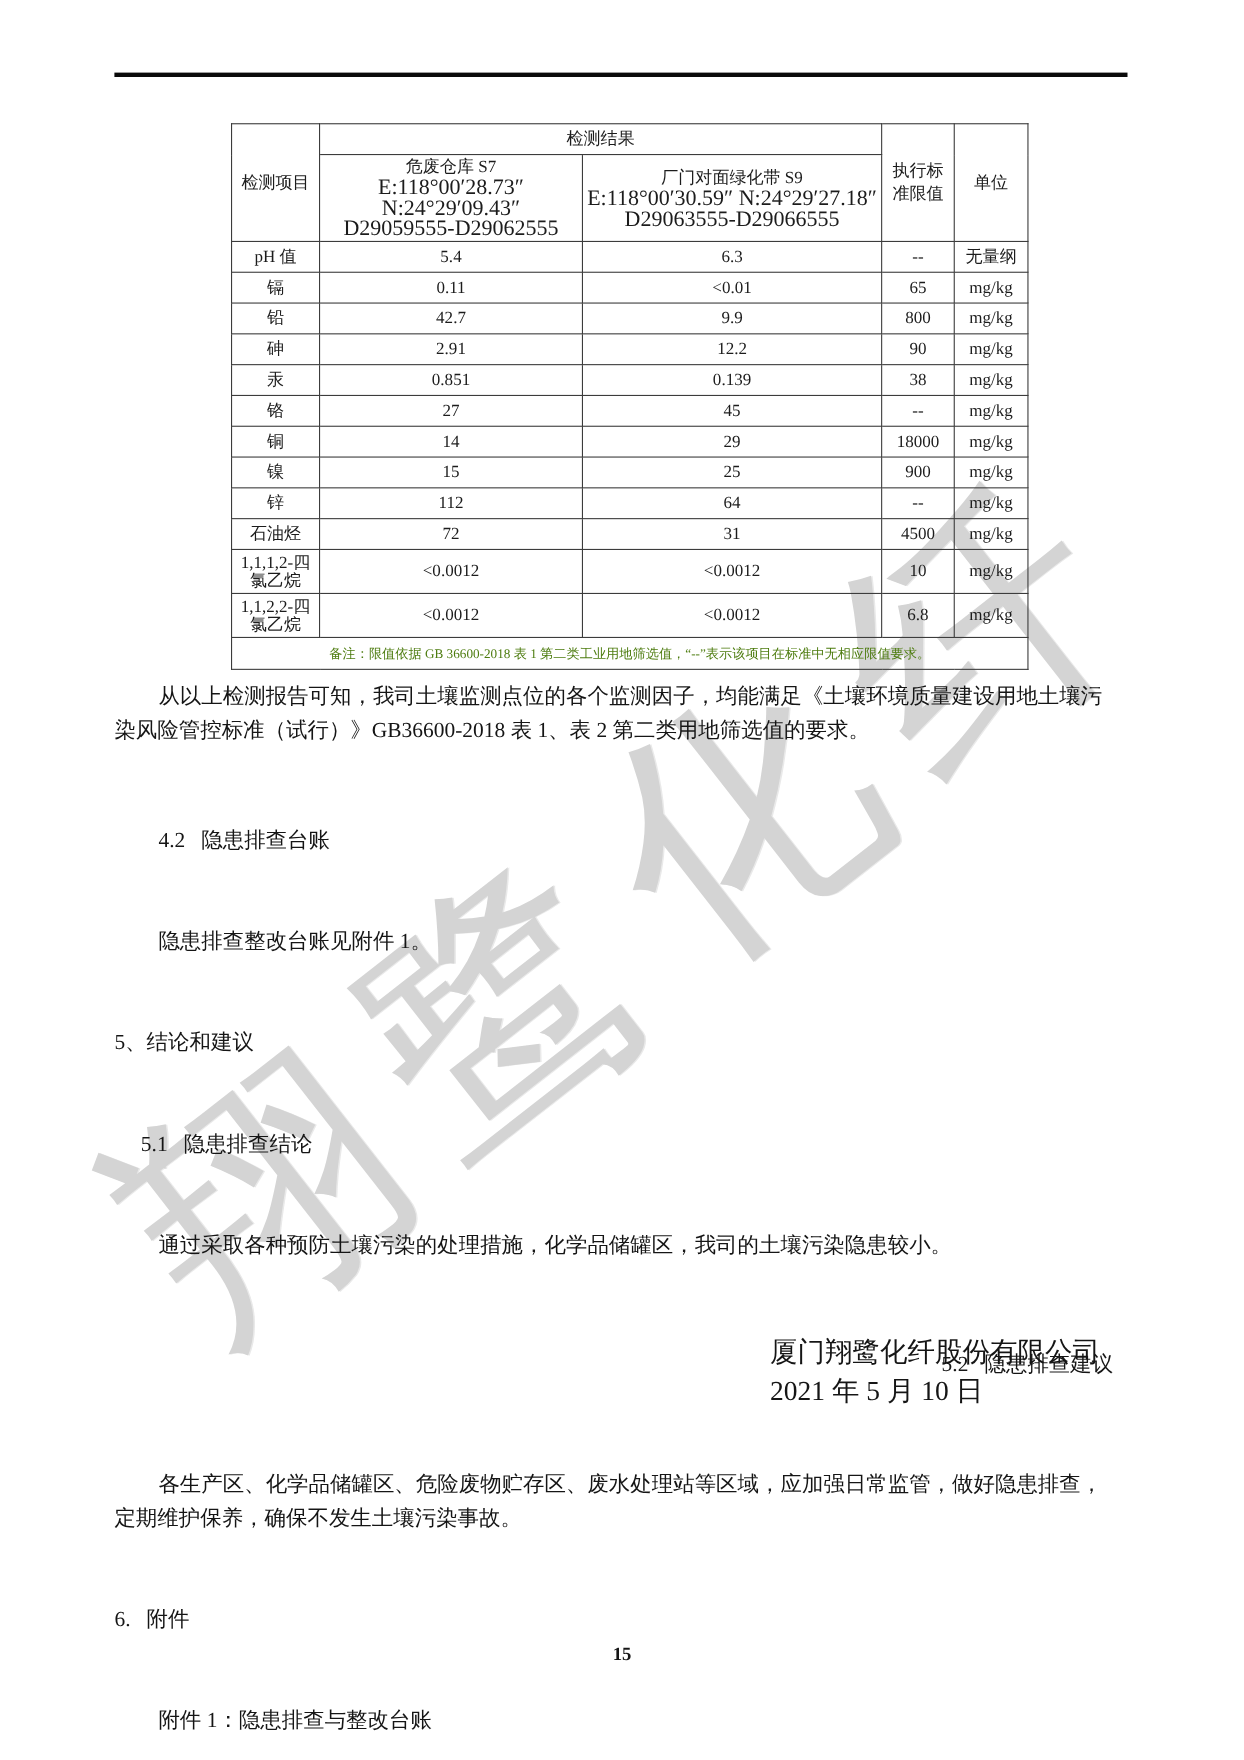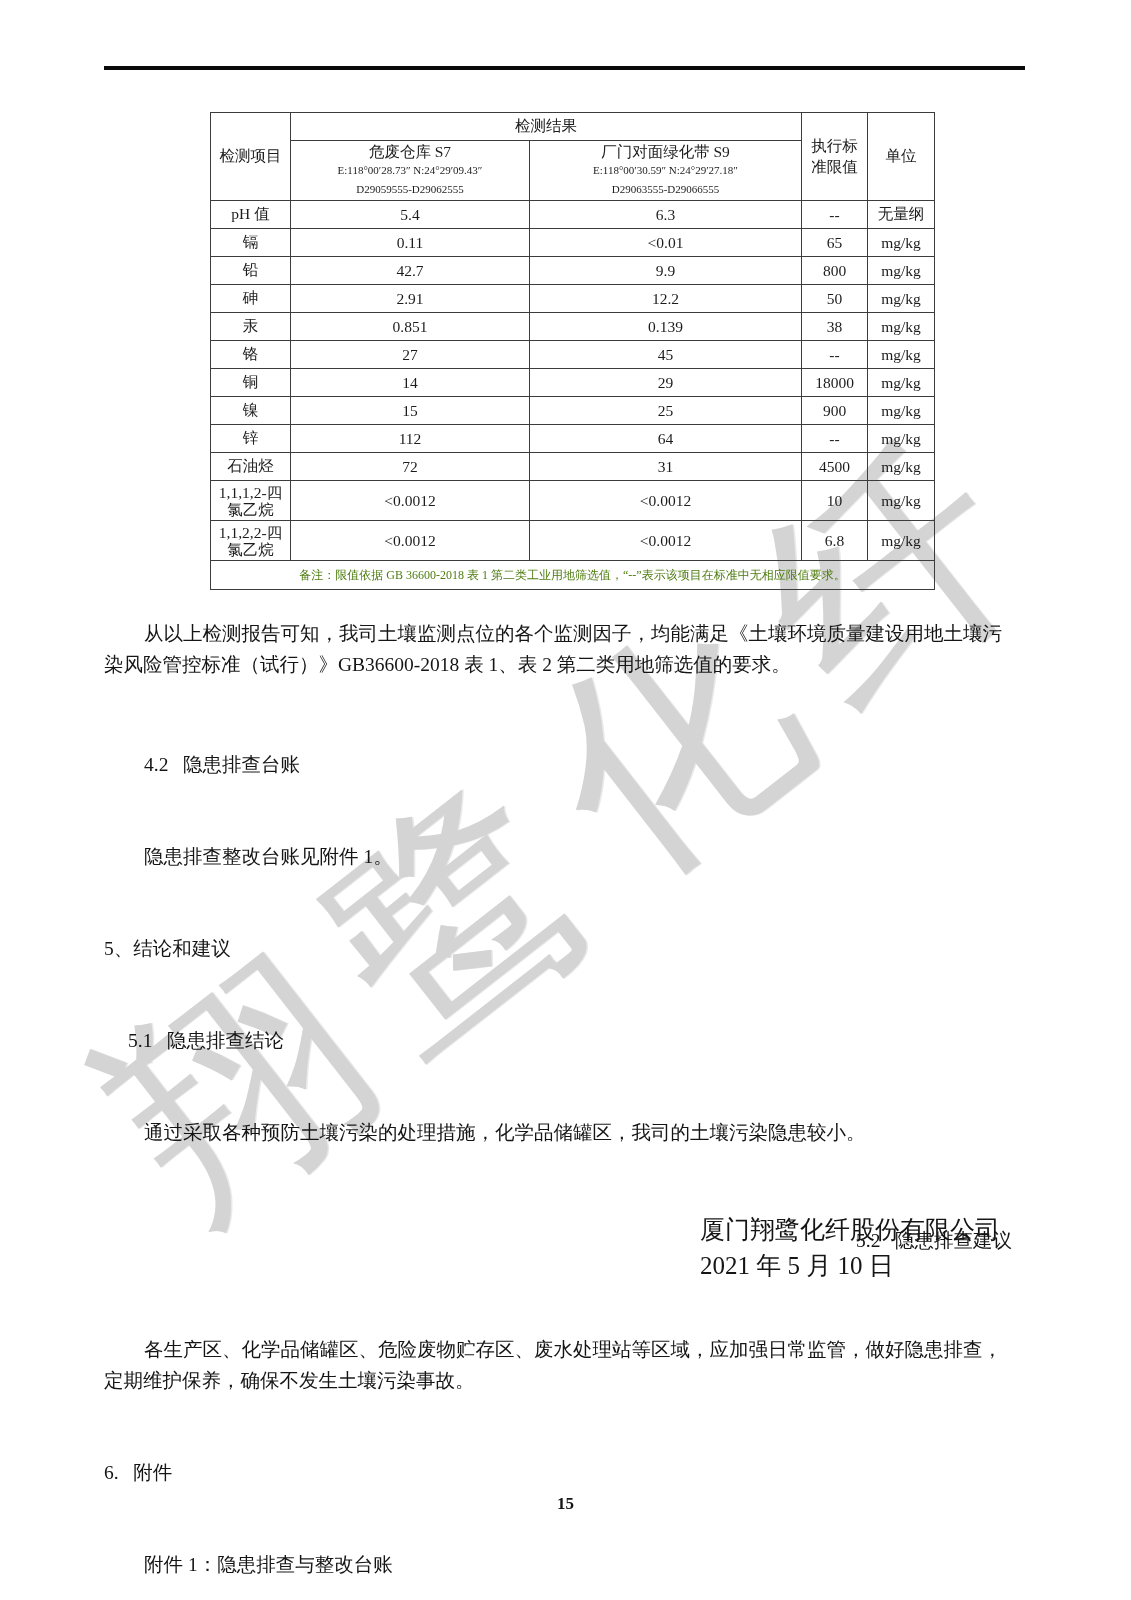--- a/index.html
+++ b/index.html
@@ -27,21 +27,21 @@
     border-collapse:collapse;table-layout:fixed;
     font-size:15.5px;color:#1c1c1c;
   }
   table.doc-table td{
     border:1px solid #3c3c3c;text-align:center;vertical-align:middle;
     padding:1px 3px;overflow:hidden;
   }
   td.hdr{height:25px;}
   tr.site-row td{height:56px;}
   .site-name{font-size:15.5px;line-height:19px;}
-  .site-coords,.site-code{font-size:11px;line-height:19px;}
+  .site-coords,.site-code{font-size:20px;line-height:19px;}
   tr.data-row td{height:25px;}
   tr.data-row-tall td{height:37px;line-height:17px;}
   td.note-cell{
     height:26px;text-align:left;font-size:12px;padding:4px 8px;color:#4d7c0f;
   }
   
   .flow{
     position:absolute;left:104px;top:556px;width:908px;
     font-size:19.5px;line-height:31px;white-space:pre-wrap;
   }
@@ -117,21 +117,21 @@
         <td>铅</td>
         <td>42.7</td>
         <td>9.9</td>
         <td>800</td>
         <td>mg/kg</td>
       </tr>
       <tr class="data-row">
         <td>砷</td>
         <td>2.91</td>
         <td>12.2</td>
-        <td>50</td>
+        <td>90</td>
         <td>mg/kg</td>
       </tr>
       <tr class="data-row">
         <td>汞</td>
         <td>0.851</td>
         <td>0.139</td>
         <td>38</td>
         <td>mg/kg</td>
       </tr>
       <tr class="data-row">

